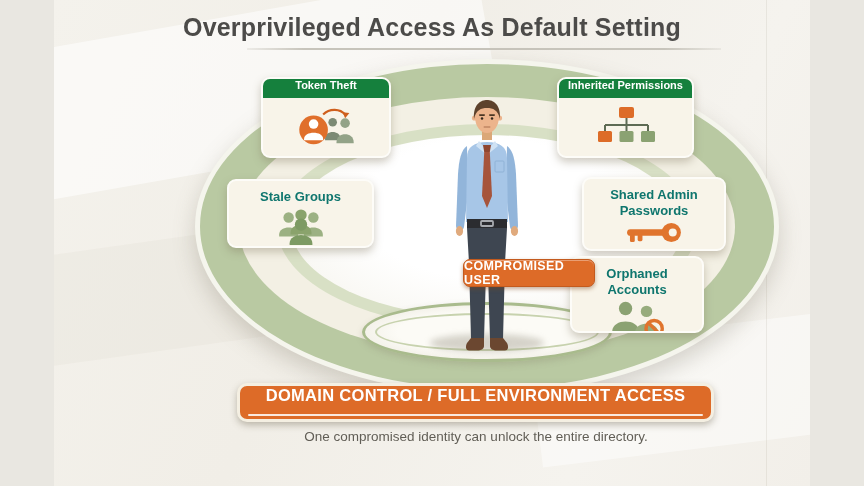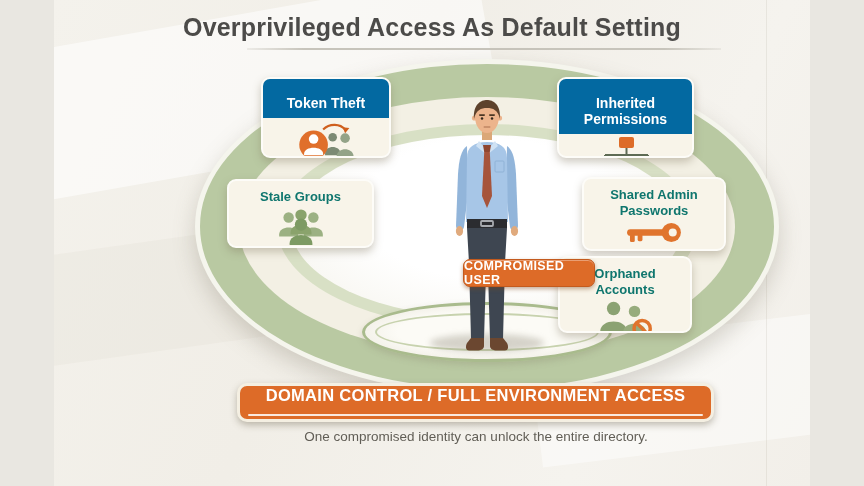--- a/index.html
+++ b/index.html
@@ -45,32 +45,32 @@
   .platform-inner { position:absolute; left:10px; top:8px; right:10px; bottom:8px;
               border-radius:50%; border:2px solid #c7d2ae; }
   .foot-shadow { position:absolute; left:376px; top:334px; width:114px; height:18px;
               border-radius:50%; background:rgba(140,135,118,.35); filter:blur(3px); }
 
   
   .card { position:absolute; box-sizing:border-box;
           background:#f8f4e9; border:2px solid #fdfcf8; border-radius:9px;
           box-shadow:0 4px 9px rgba(125,115,92,.38);
           display:flex; flex-direction:column; align-items:center; overflow:hidden; }
-  .card-header { width:100%; background:#0369a1; color:#ffffff; font-weight:bold;
-          font-size:14px; text-align:center; padding:16px 2px 7px; box-sizing:border-box; }
+  .card-header { width:100%; background:#15803d; color:#ffffff; font-weight:bold;
+          font-size:11px; text-align:center; padding:0 2px 7px; box-sizing:border-box; }
   .card-title { color:#0f766e; font-weight:bold; font-size:13px; text-align:center;
           padding:8px 10px 0; line-height:1.2; }
   .card-iconwrap { flex:1; display:flex; align-items:center; justify-content:center; padding:2px 0 5px; }
 
   #card-token-theft           { left:207px; top:77px;  width:130px; height:81px; }
   #card-inherited-permissions { left:503px; top:77px;  width:137px; height:81px; }
   #card-stale-groups          { left:173px; top:179px; width:147px; height:69px; }
   #card-shared-admin          { left:528px; top:177px; width:144px; height:74px; }
   #card-wildcard-roles        { left:207px; top:257px; width:133px; height:76px; }
-  #card-orphaned-accounts     { left:504px; top:256px; width:134px; height:77px; }
+  #card-orphaned-accounts     { left:516px; top:256px; width:134px; height:77px; }
 
   
   .compromised-badge { position:absolute; left:361px; top:259px; width:132px; height:28px;
           box-sizing:border-box; background:#dd6b28; border:1px solid #c35a1e; border-radius:7px;
           box-shadow:0 2px 4px rgba(130,70,30,.45), inset 0 1px 0 rgba(255,255,255,.35);
           display:flex; align-items:center; justify-content:center;
           color:#ffffff; font-weight:bold; font-size:12.5px; letter-spacing:.4px; z-index:6;margin-left:48px; }
 
   
   .figure { position:absolute; left:386px; top:98px; width:94px; height:258px; z-index:4; }

